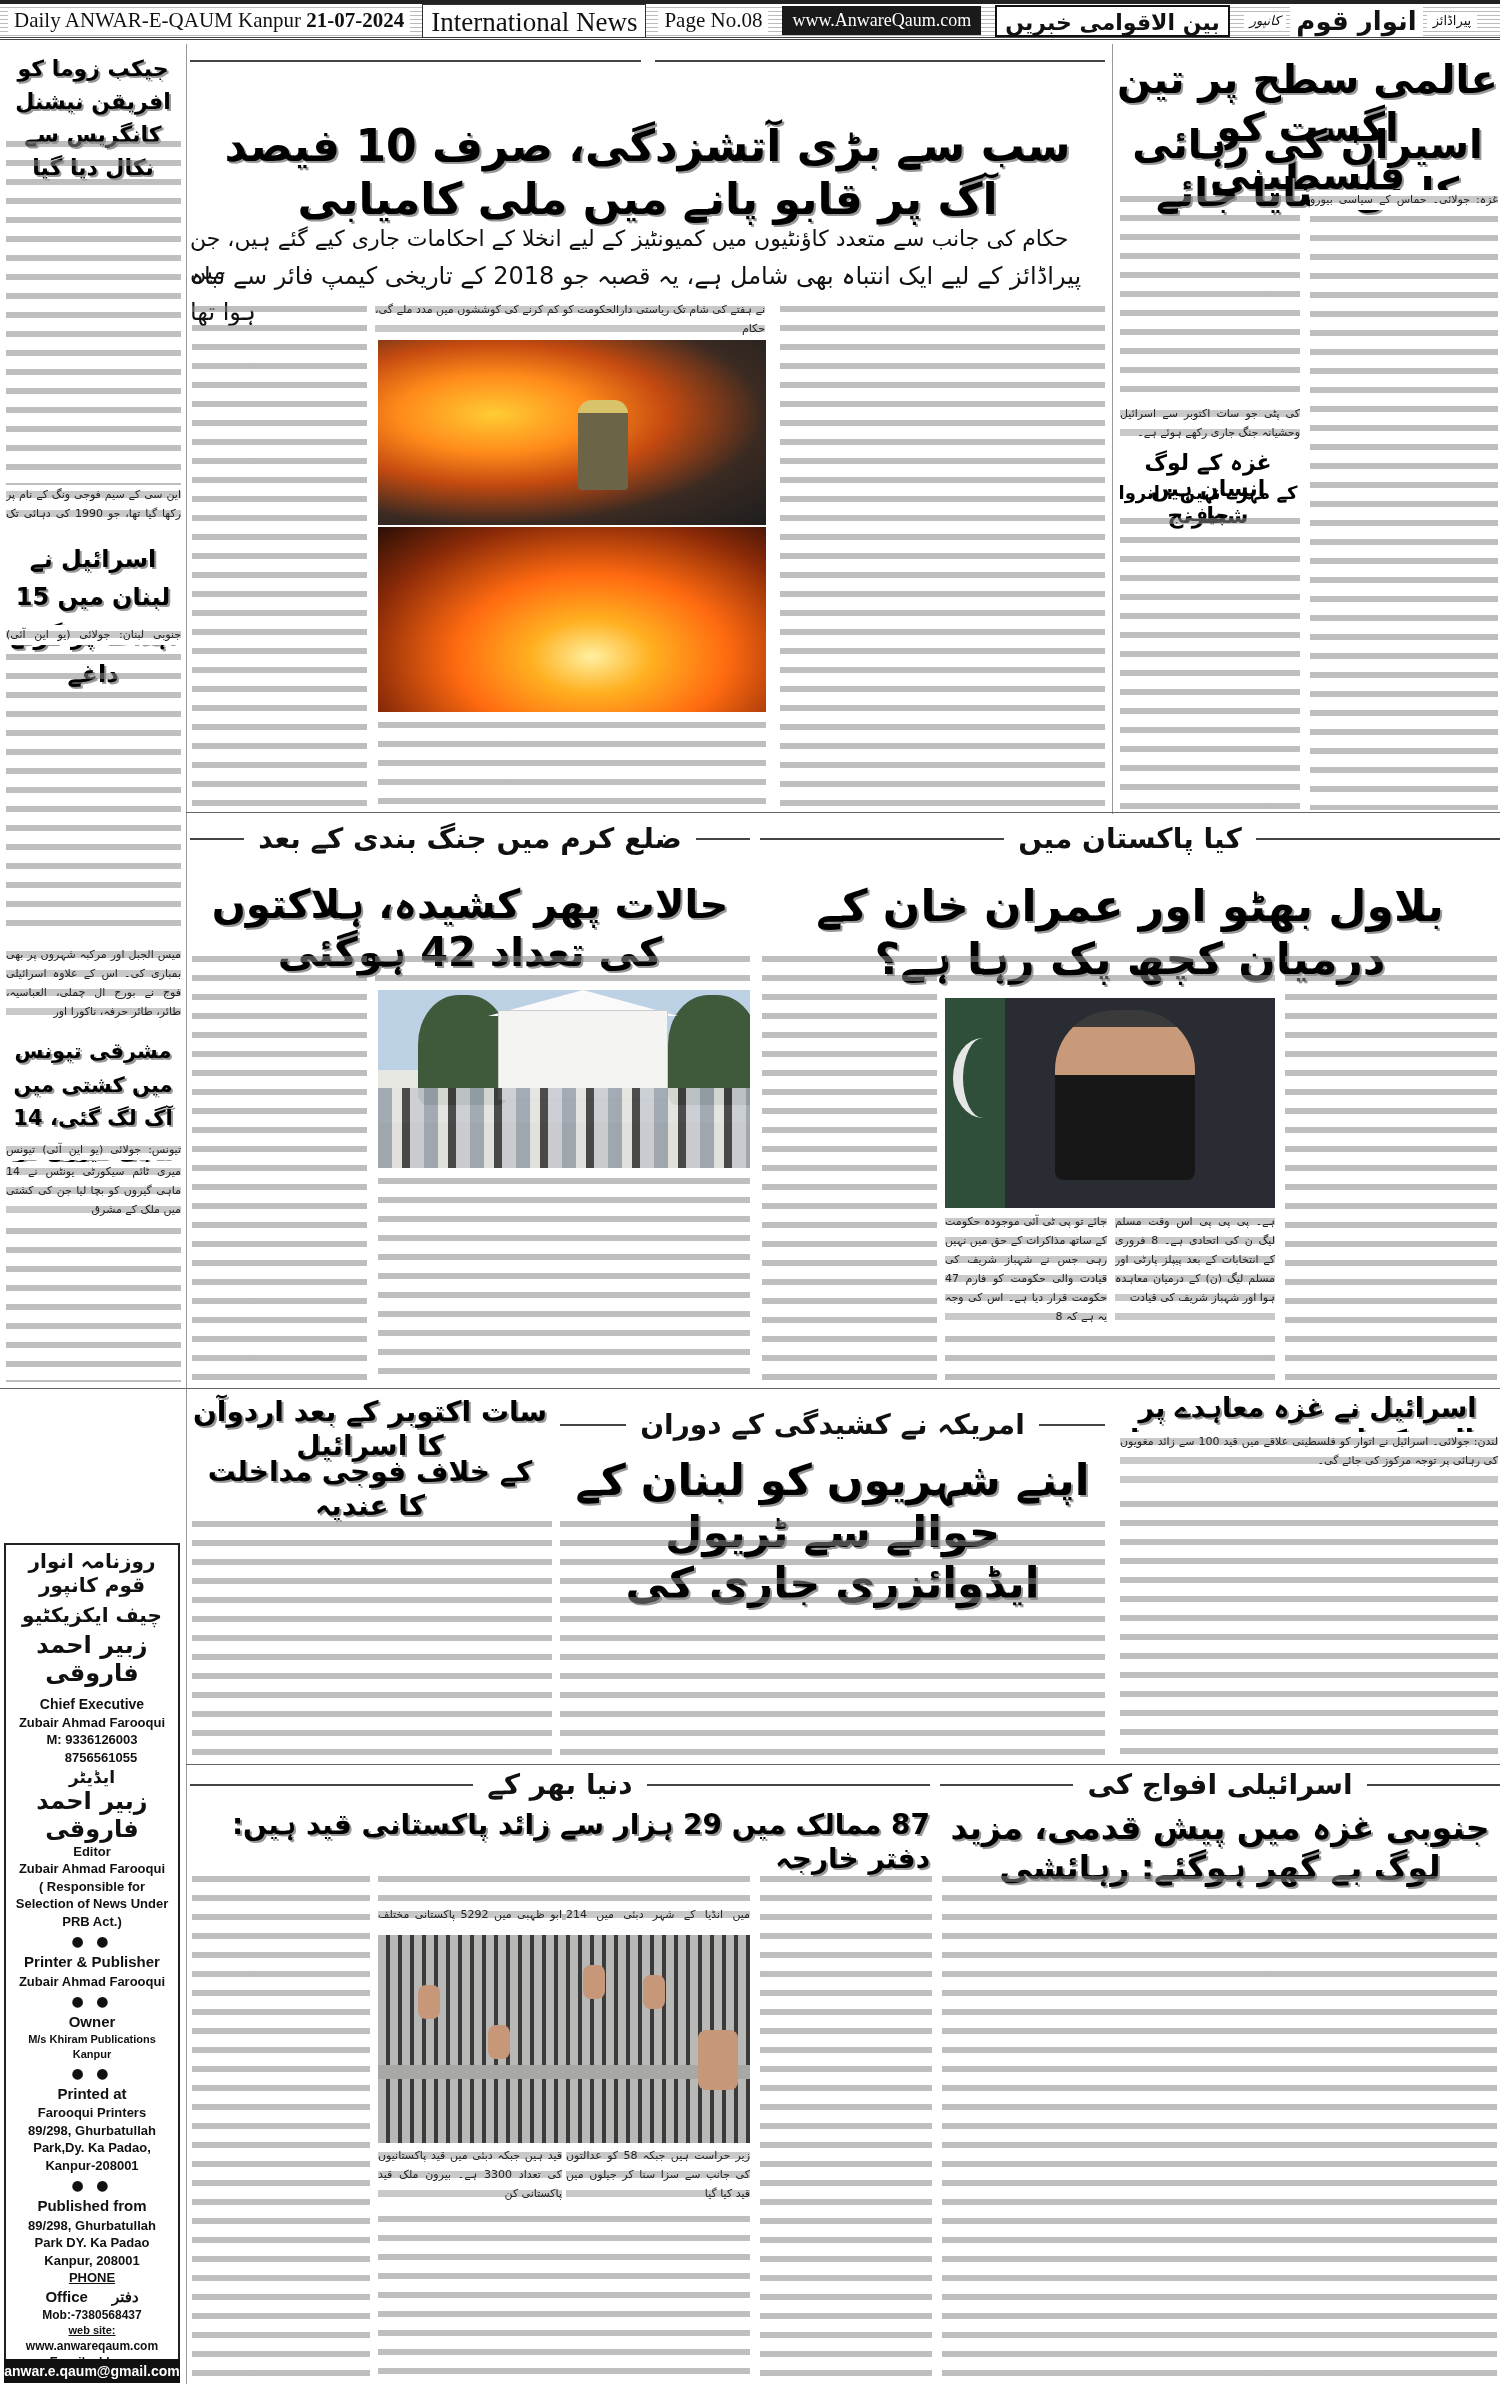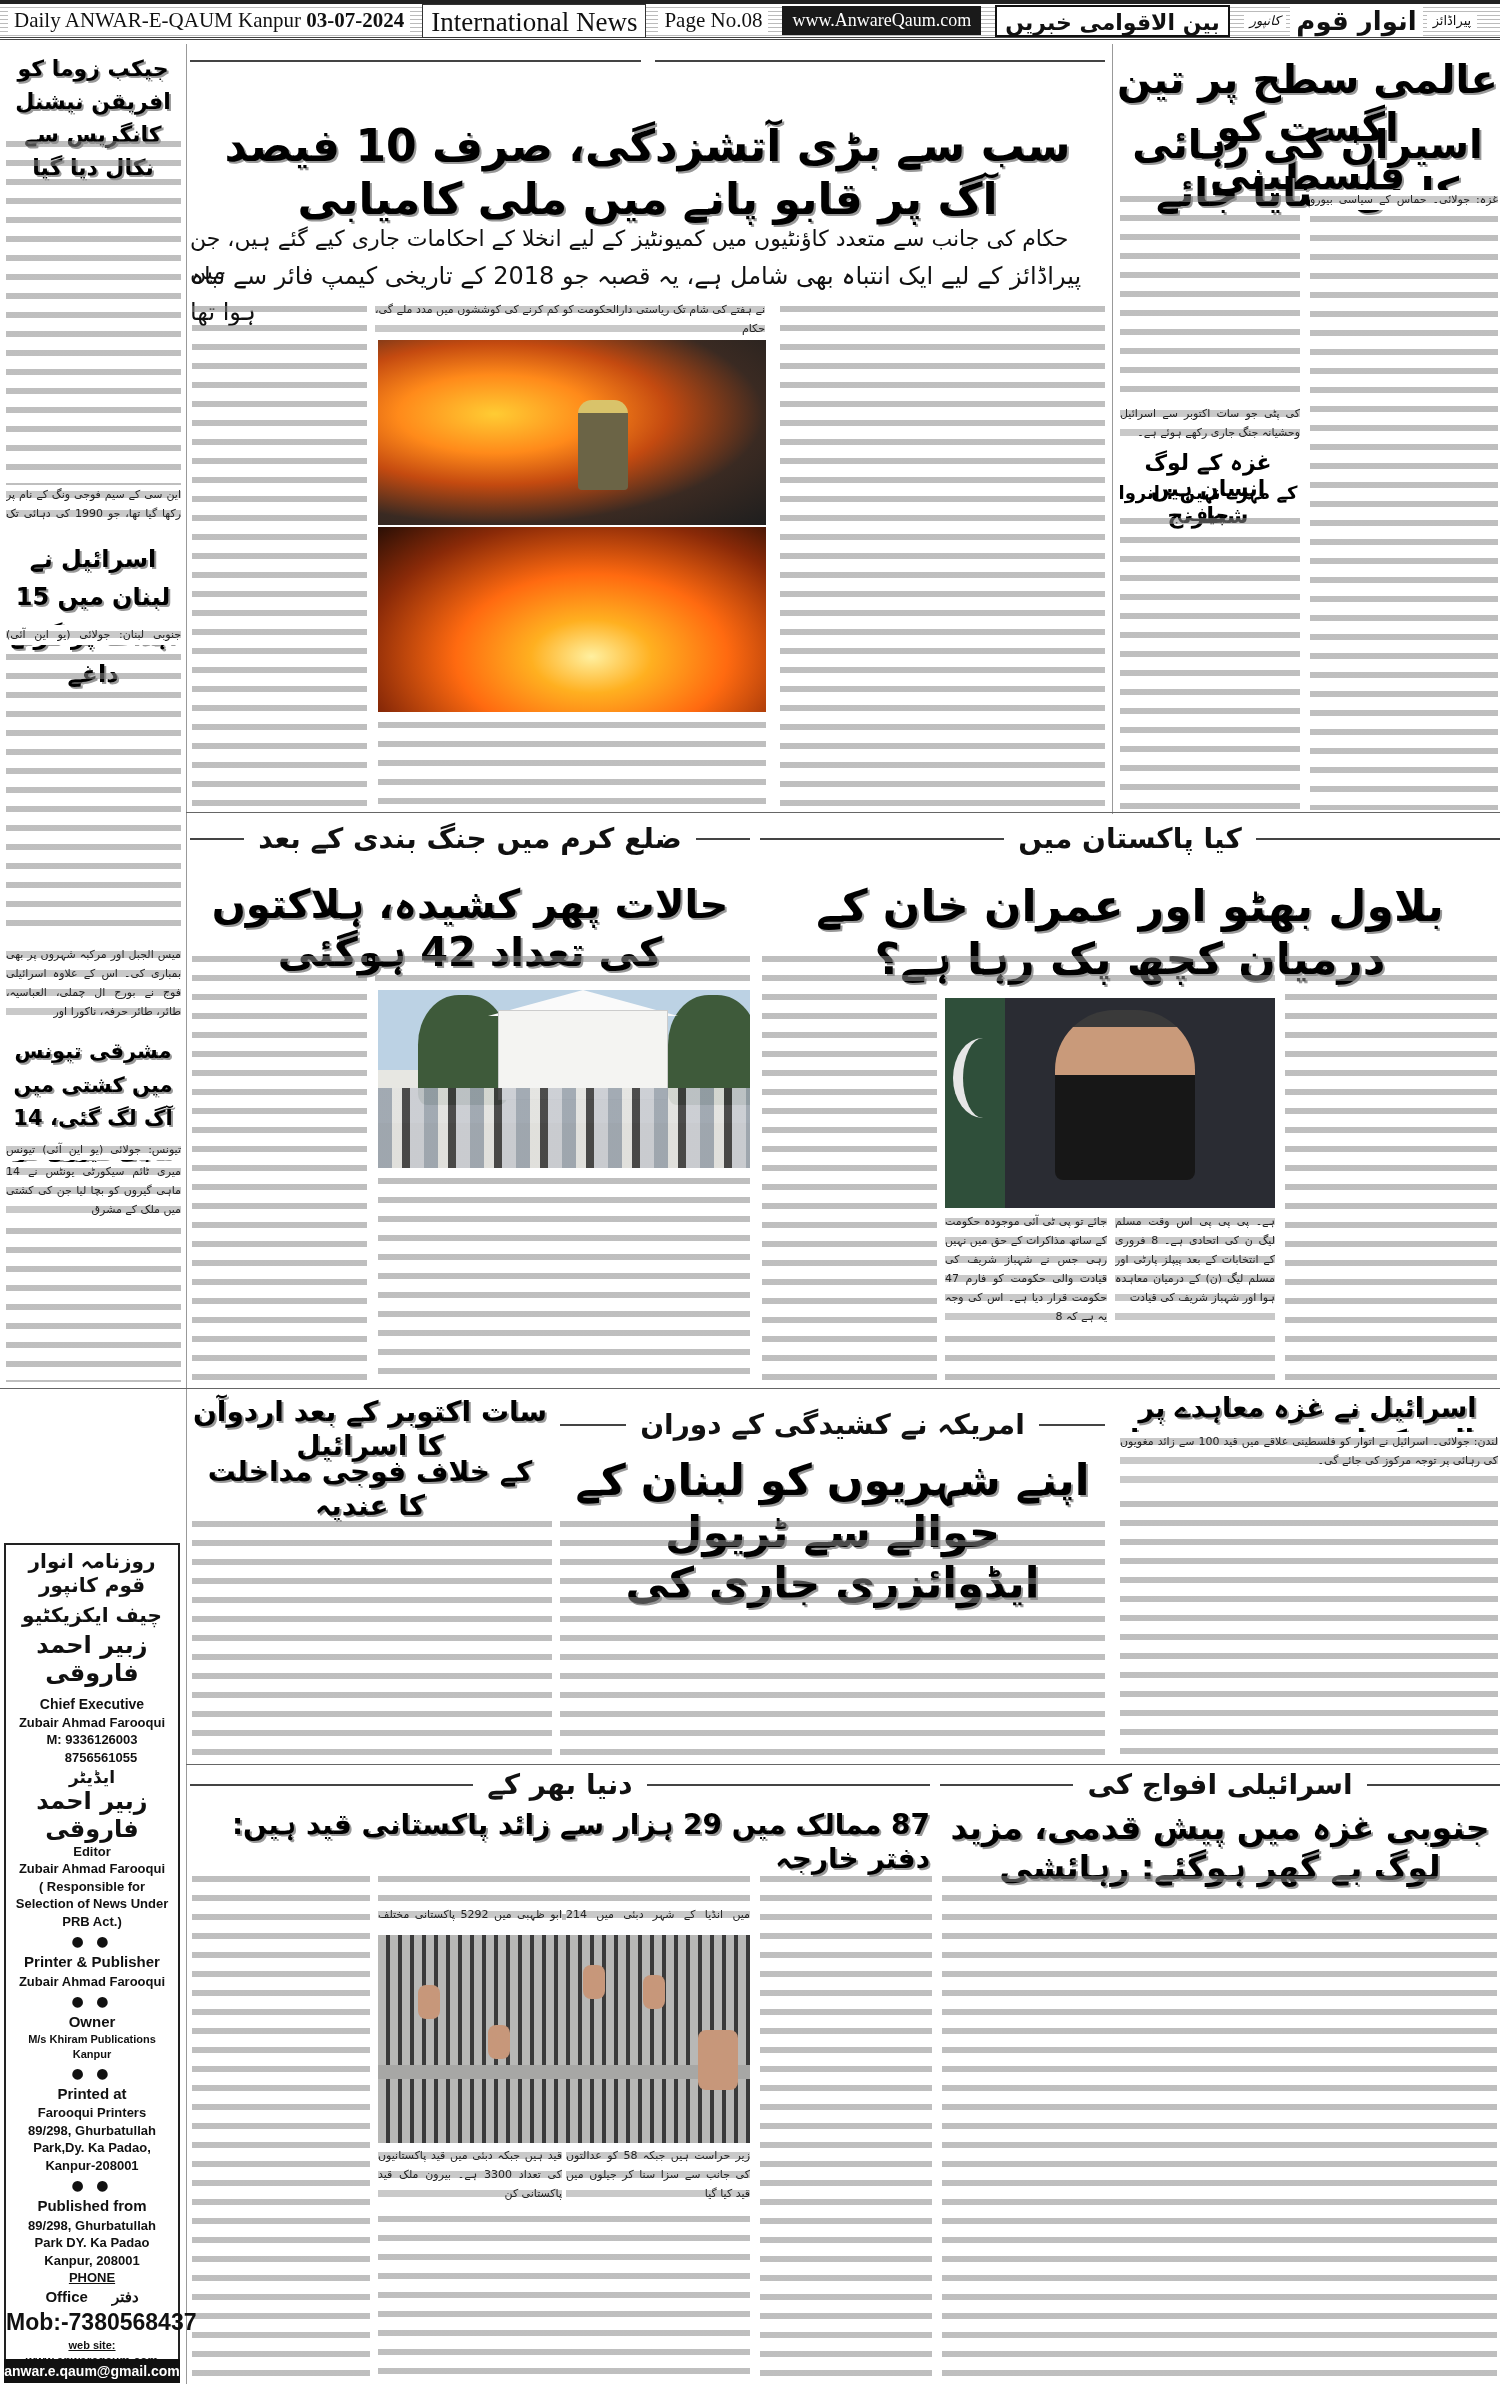--- a/index.html
+++ b/index.html
@@ -53,21 +53,21 @@
   .sidebox { position: absolute; left: 4px; top: 1543px; width: 176px; height: 840px; border: 2px solid #222; text-align: center; }
   .sidebox .u { direction: rtl; font-weight: bold; }
   .sidebox .en { font-family: "Liberation Sans", sans-serif; font-weight: bold; font-size: 13px; line-height: 1.35; }
   .sidebox .dots { font-size: 14px; letter-spacing: 4px; margin: 3px 0; }
   .sidebox .email { position: absolute; left: -2px; right: -2px; bottom: -2px; background: #111; color: #fff; font-family: "Liberation Sans", sans-serif; font-weight: bold; font-size: 14px; padding: 4px 0; }
 </style>
 </head>
 <body>
 
 <header class="masthead">
-  <span class="mh-seg mh-left"><span>Daily ANWAR-E-QAUM Kanpur</span> <b>03-07-2024</b></span>
+  <span class="mh-seg mh-left"><span>Daily ANWAR-E-QAUM Kanpur</span> <b>21-07-2024</b></span>
   <span class="mh-seg mh-section">International News</span>
   <span class="mh-seg mh-page">Page No.08</span>
   <span class="mh-url">www.AnwareQaum.com</span>
   <span class="mh-seg mh-urdu-sec">بین الاقوامی خبریں</span>
   <span class="mh-seg mh-city">کانپور</span>
   <span class="mh-seg mh-brand">انوار قوم</span>
   <span class="mh-seg mh-daily">پیراڈائز</span>
 </header>
 
 <div class="col-rule" style="left:186px; top:44px; height:2340px;"></div>
@@ -245,18 +245,18 @@
   <div class="dots">● ●</div>
   <div class="en" style="font-size:15px;">Published from</div>
   <div class="en">89/298, Ghurbatullah</div>
   <div class="en">Park DY. Ka Padao</div>
   <div class="en">Kanpur, 208001</div>
   <div class="en" style="text-decoration:underline;">PHONE</div>
   <div class="en" style="font-size:15px; display:flex; justify-content:center; gap:24px;">
       <span>Office</span>
       <span style="direction:rtl;">دفتر</span>
     </div>
-  <div class="en" style="font-size:23px;">Mob:-7380568437</div>
+  <div class="en" style="font-size:12px;">Mob:-7380568437</div>
   <div class="en" style="font-size:11px; text-decoration:underline;">web site:</div>
   <div class="en" style="font-size:12px;">www.anwareqaum.com</div>
   <div class="en" style="font-size:12px;">E.mail address</div>
   <div class="email">anwar.e.qaum@gmail.com</div>
 </aside>
 
 </body></html>

